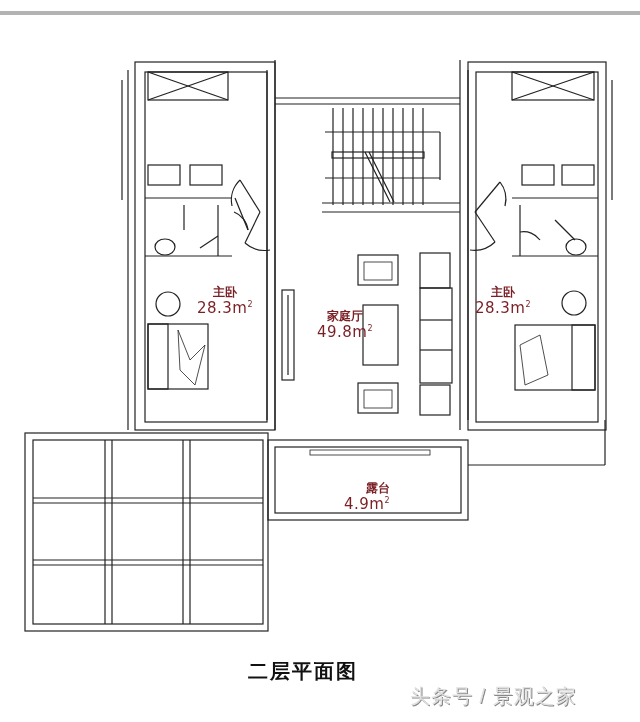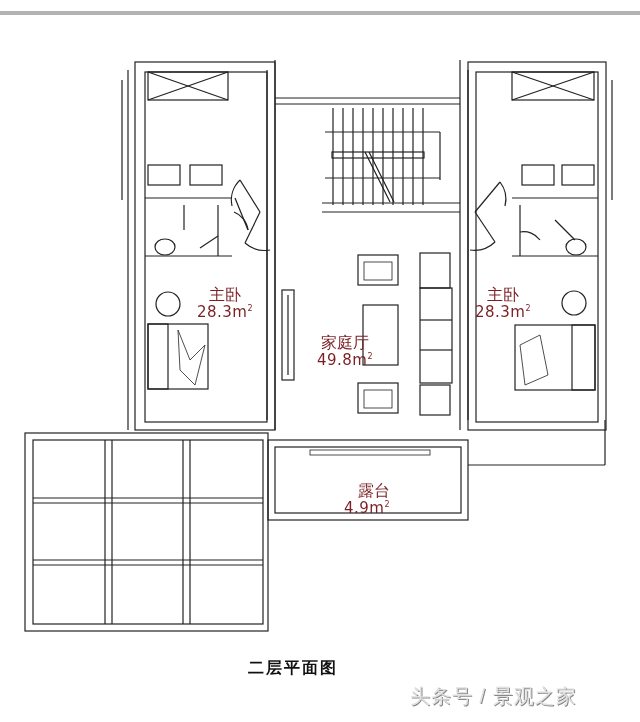--- a/index.html
+++ b/index.html
@@ -1,23 +1,23 @@
 <!DOCTYPE html>
 <html><head>
   <meta charset="utf-8">
   <style>
     html, body { margin: 0; padding: 0; background: #ffffff; }
     body { width: 640px; height: 722px; position: relative; overflow: hidden; font-family: "DejaVu Sans", sans-serif; }
     .topbar { position: absolute; left: 0; top: 11px; width: 640px; height: 4px; background: #b3b3b3; }
     svg.plan { position: absolute; left: 0; top: 0; }
     .room-label { position: absolute; color: #7a1f24; text-align: center; line-height: 1.15; font-family: "DejaVu Sans", sans-serif; }
-    .room-label .name { font-size: 16px; display: block; }
+    .room-label .name { font-size: 12px; display: block; font-weight: bold; }
     .room-label .area { font-size: 15px; display: block; letter-spacing: 0.5px; }
     .room-label sup { font-size: 8px; }
-    .plan-title { position: absolute; left: 248px; top: 658px; font-size: 16px; font-weight: bold; color: #111; letter-spacing: 2px; font-family: Liberation Mono, monospace; }
+    .plan-title { position: absolute; left: 248px; top: 658px; font-size: 20px; font-weight: bold; color: #111; letter-spacing: 2px; font-family: Liberation Mono, monospace; }
     .watermark { position: absolute; left: 410px; top: 683px; font-size: 20px; color: #e0e0e0; text-shadow: 1px 1px 0 #888, -1px -1px 0 #fff; letter-spacing: 1px; font-family: Liberation Sans, sans-serif; }
   </style>
 </head>
 <body>
 
 <div class="topbar"></div>
 
 <svg class="plan" width="640" height="722" viewBox="0 0 640 722" fill="none" stroke="#222" stroke-width="1.2">
 
   <g>
@@ -151,21 +151,21 @@
     <line x1="33" y1="560" x2="263" y2="560"></line>
     <line x1="33" y1="565" x2="263" y2="565"></line>
   </g>
 </svg>
 
 <div class="room-label" style="left:190px; top:286px; width:70px;">
   <span class="name">主卧</span>
   <span class="area"><span>28.3</span><span>m</span><sup>2</sup></span>
 </div>
 
-<div class="room-label" style="left:310px; top:334px; width:70px;">
+<div class="room-label" style="left:310px; top:310px; width:70px;">
   <span class="name">家庭厅</span>
   <span class="area"><span>49.8</span><span>m</span><sup>2</sup></span>
 </div>
 
 <div class="room-label" style="left:468px; top:286px; width:70px;">
   <span class="name">主卧</span>
   <span class="area"><span>28.3</span><span>m</span><sup>2</sup></span>
 </div>
 
 <div class="room-label" style="left:330px; top:482px; width:60px;text-align:right;">

